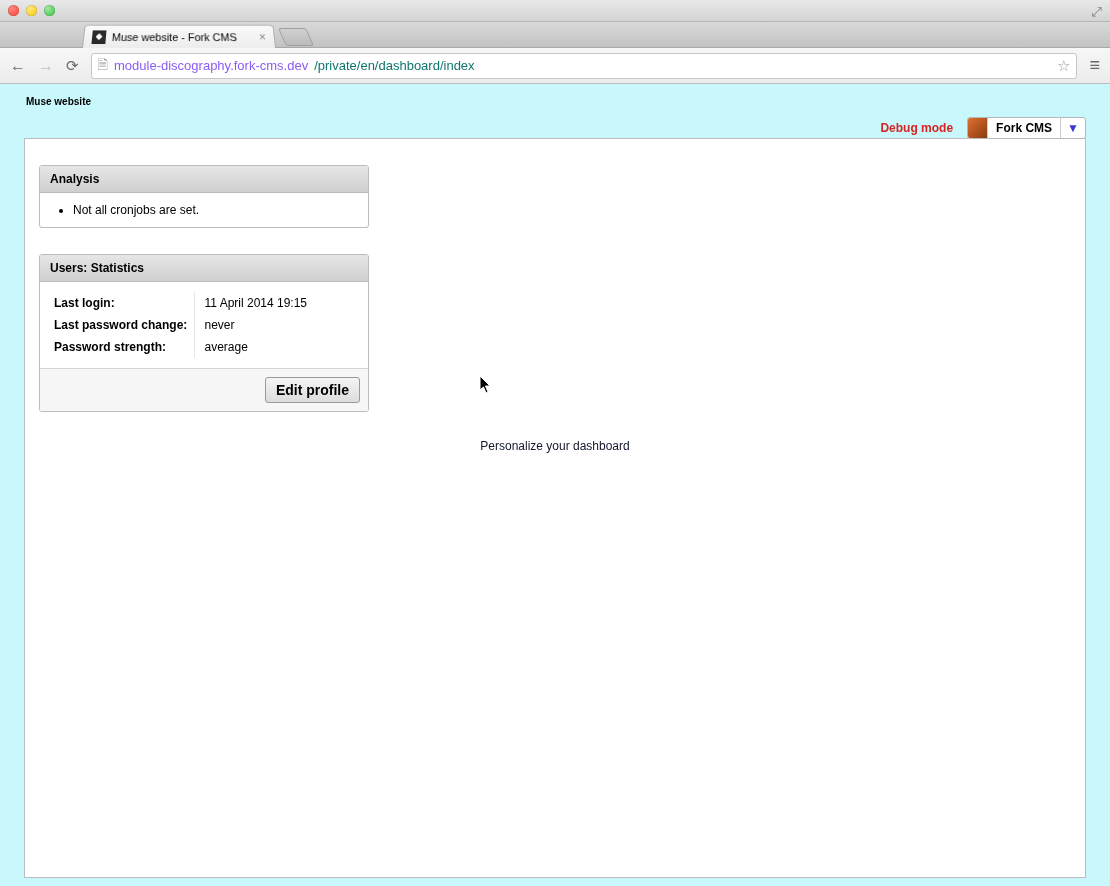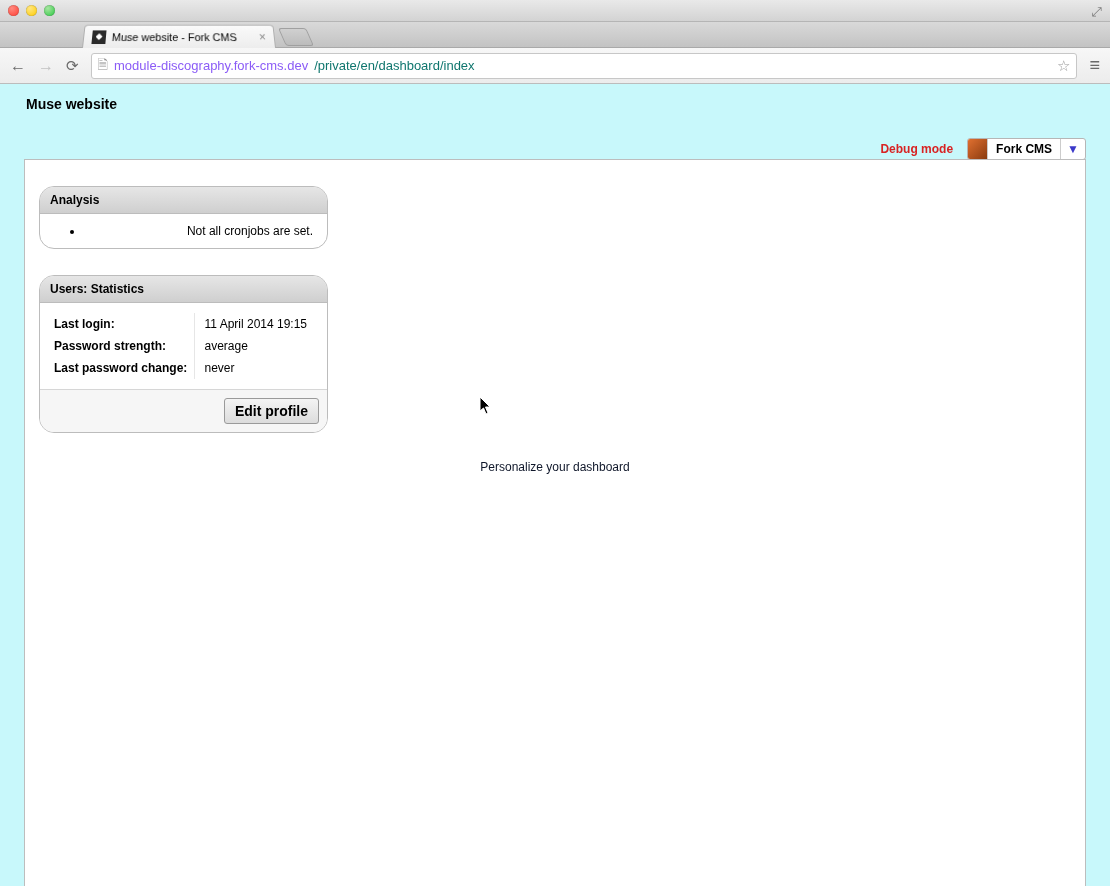--- a/index.html
+++ b/index.html
@@ -98,22 +98,22 @@
   .menu-icon { color:#6a6a6a; font-size:18px; cursor:pointer; }
   
   .page {
     background: #c8f8fb;
     height: 802px;
     padding-top: 12px;
     padding-left: 24px; padding-right: 24px;
     position: relative;
   }
   .site-title {
-    font-size: 14px; font-weight: bold;
-    margin-bottom: 26px;
+    font-size: 10px; font-weight: bold;
+    margin-bottom: 10px;
     padding-left: 2px;
   }
   .header-row {
     display:flex;
     align-items: center;
   }
   .tabs {
     display:flex; gap:5px;
   }
   .tab {
@@ -151,38 +151,38 @@
     background:#fff;
     border:1px solid #bdbdbd;
     border-top:1px solid #bdbdbd;
     min-height: 740px;
     margin-top:-1px;
     padding: 26px 14px 14px 14px;
     position: relative;
   }
   
   .widget {
-    width: 289px;
+    width: 330px;
     border:1px solid #bcbcbc;
-    border-radius:15px;
+    border-radius:3px;
     margin-bottom: 26px;
     background:#fff;
     overflow:hidden;
   }
   .widget-head {
     background: linear-gradient(#e6e6e6,#cfcfcf);
     border-bottom:1px solid #bcbcbc;
     padding: 6px 10px;
     font-weight: bold;
     font-size: 12px;
   }
   .widget-body {
     padding: 10px 14px;
   }
-  .widget-body ul { list-style: disc; margin-left: 30px; text-align: right; }
+  .widget-body ul { list-style: disc; margin-left: 19px; }
   .stats-table { width:100%; border-collapse: collapse; }
   .stats-table td {
     padding: 4px 0;
     font-size: 12px;
   }
   .stats-table td.label { font-weight: bold; width: 140px; }
   .stats-table tr td:nth-child(2){ border-left:1px solid #e6e6e6; padding-left:10px;}
   .widget-foot {
     border-top:1px solid #d6d6d6;
     background:#f6f6f6;
@@ -276,26 +276,26 @@
     <div class="widget">
       <div class="widget-head">Users: Statistics</div>
       <div class="widget-body">
         <table class="stats-table">
           <tbody>
               <tr>
             <td class="label">Last login:</td>
             <td>11 April 2014 19:15</td>
           </tr>
           <tr>
+            <td class="label">Last password change:</td>
+            <td>never</td>
+          </tr>
+          <tr>
             <td class="label">Password strength:</td>
             <td>average</td>
-          </tr>
-          <tr>
-            <td class="label">Last password change:</td>
-            <td>never</td>
           </tr>
         </tbody>
           </table>
       </div>
       <div class="widget-foot">
         <span class="btn">Edit profile</span>
       </div>
     </div>
 
     <a class="personalize">Personalize your dashboard</a>

